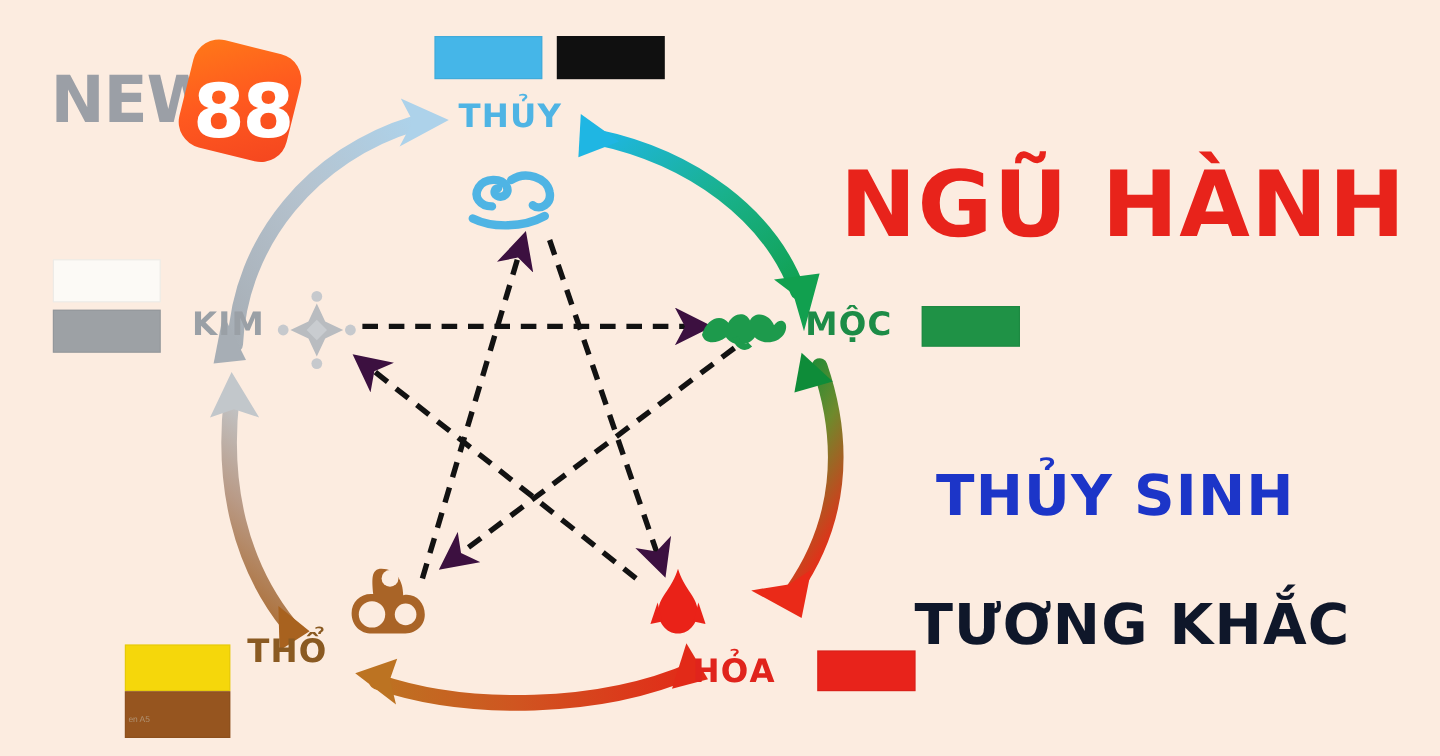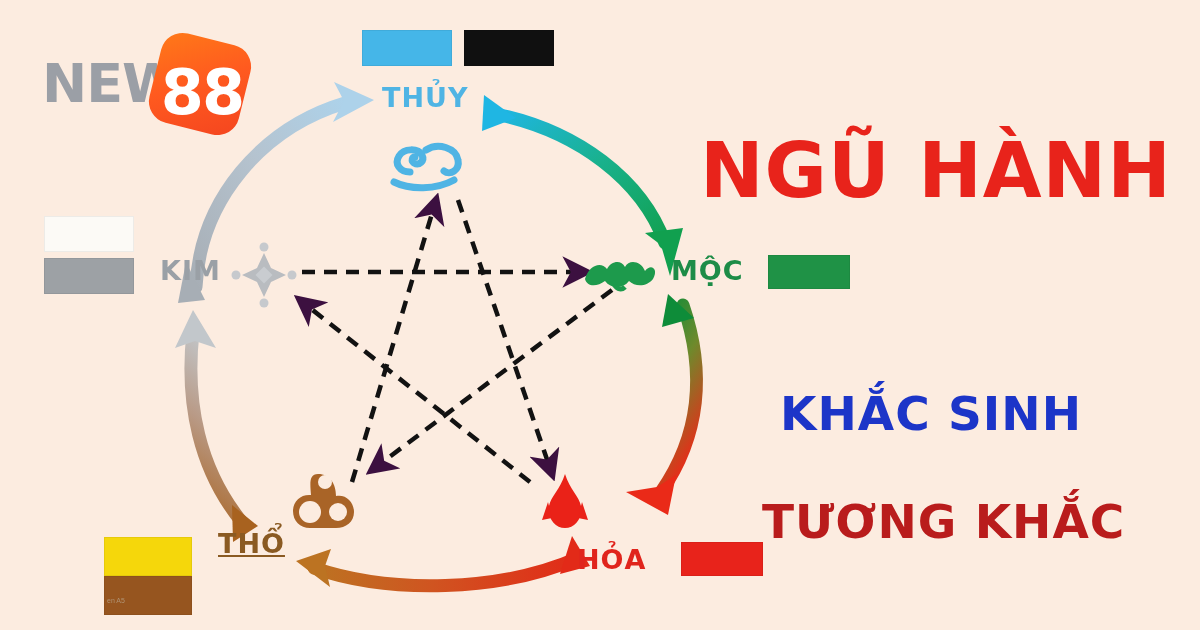--- a/index.html
+++ b/index.html
@@ -97,21 +97,21 @@
     font-weight: 800;
     font-size: 27px;
     font-family: "DejaVu Sans", sans-serif;
     letter-spacing: 1px;
     white-space: nowrap;
   }
   .lbl-thuy { left: 382px; top: 82px;  color: #4fb4e4; }
   .lbl-kim  { left: 160px; top: 255px; color: #9aa0a6; }
   .lbl-moc  { left: 671px; top: 255px; color: #1d8c47; }
   .lbl-hoa  { left: 577px; top: 544px; color: #e0241c; }
-  .lbl-tho  { left: 218px; top: 528px; color: #8a5a22; text-decoration: underline; }
+  .lbl-tho  { left: 206px; top: 528px; color: #8a5a22; }
 
   
   .swatch-group { position: absolute; }
   .swatch {
     display: block;
     border: 1px solid rgba(0,0,0,0.06);
   }
   .sw-thuy { left: 362px; top: 30px; }
   .sw-thuy .swatch { width: 88px; height: 34px; display: inline-block; vertical-align: top; }
   .sw-thuy .swatch + .swatch { margin-left: 8px; }
@@ -255,22 +255,22 @@
     </g>
   </svg>
 
   <div class="logo">
     <div class="logo-word" style="color: rgb(155, 159, 166);">NEW</div>
     <div class="logo-badge"></div>
     <div class="logo-num" style="color: rgb(255, 255, 255);">88</div>
   </div>
 
   <div class="headline h-nguhanh" style="color: rgb(232, 35, 27);">NGŨ HÀNH</div>
-  <div class="headline h-tuongsinh" style="color: rgb(28, 53, 200);">KHẮC SINH</div>
-  <div class="headline h-tuongkhac" style="color: #b91c1c;">TƯƠNG KHẮC</div>
+  <div class="headline h-tuongsinh" style="color: rgb(28, 53, 200);">THỦY SINH</div>
+  <div class="headline h-tuongkhac" style="color: #0f172a;">TƯƠNG KHẮC</div>
 
   <div class="el-label lbl-thuy" style="color: rgb(79, 180, 228);">THỦY</div>
   <div class="el-label lbl-kim" style="color: rgb(154, 160, 166);">KIM</div>
   <div class="el-label lbl-moc" style="color: rgb(29, 140, 71); text-align: right;">MỘC</div>
   <div class="el-label lbl-hoa" style="color: rgb(224, 36, 28);">HỎA</div>
   <div class="el-label lbl-tho" style="color: rgb(138, 90, 34);">THỔ</div>
 
   <div class="swatch-group sw-thuy">
     <span class="swatch" style="background: rgb(69, 182, 232);"></span>
     <span class="swatch" style="background: rgb(16, 16, 16);"></span>

